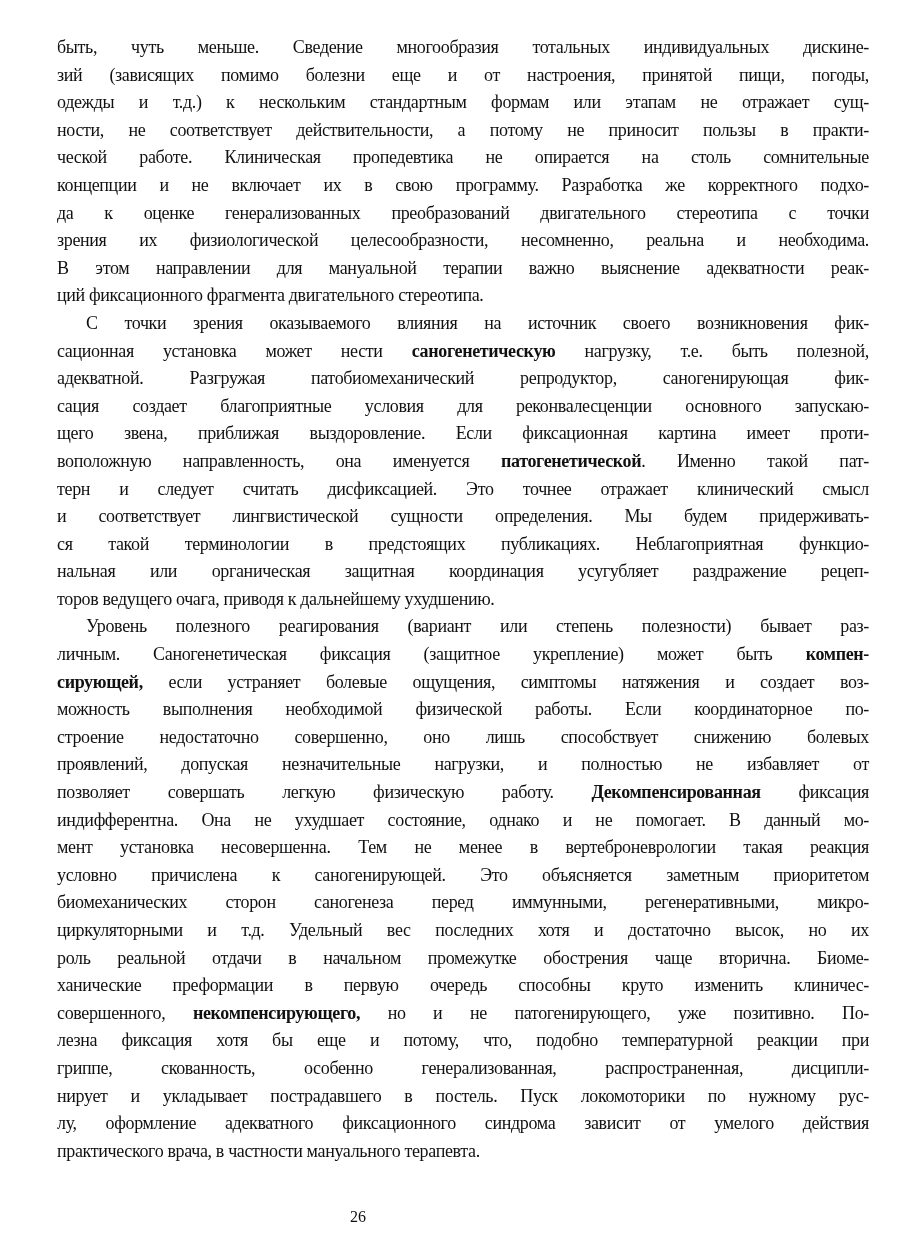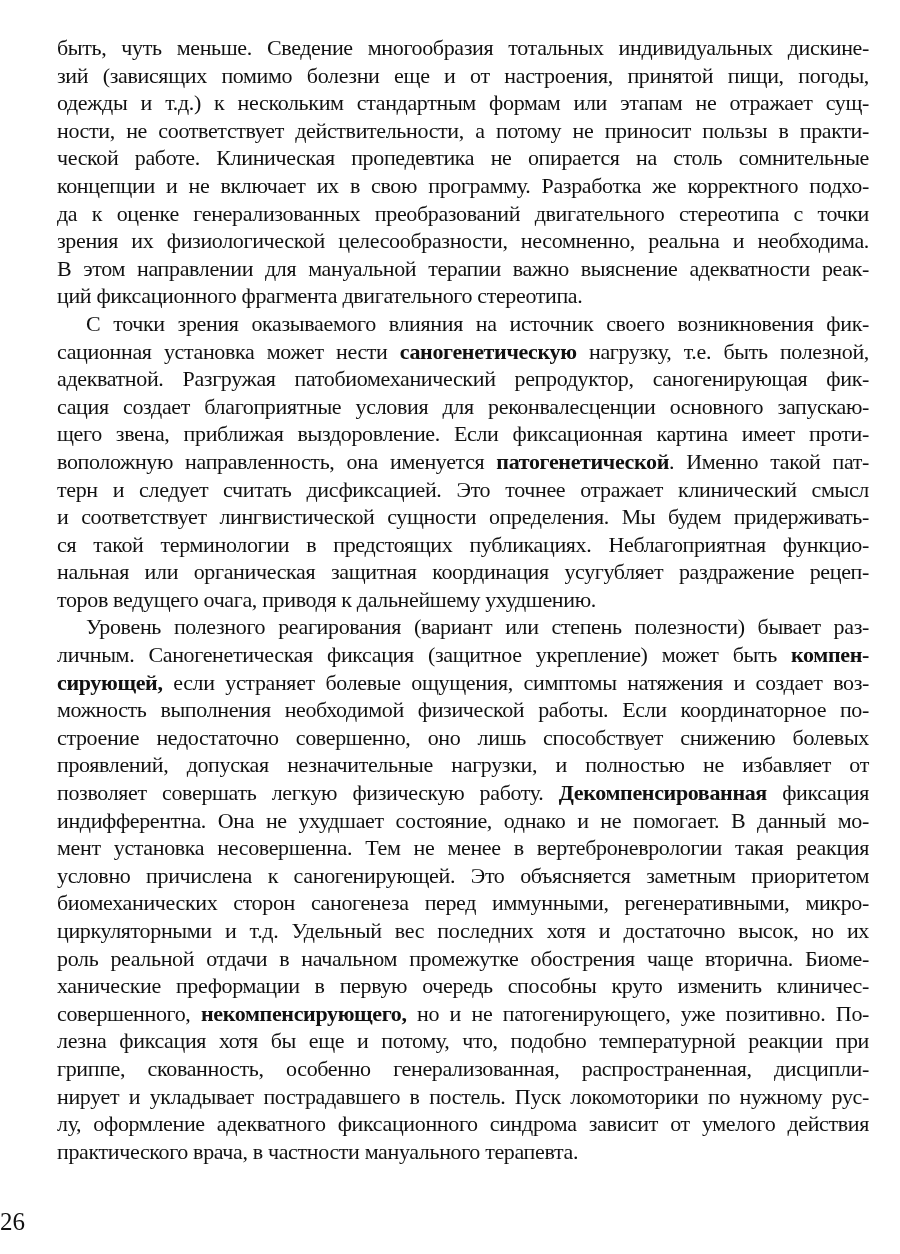--- a/index.html
+++ b/index.html
@@ -2,41 +2,41 @@
 <html><head>
 <meta charset="utf-8">
 <style>
   html, body { margin: 0; padding: 0; background: #ffffff; }
   body { width: 900px; height: 1254px; position: relative; overflow: hidden; }
   .page {
     position: absolute;
     left: 57px; top: 34px;
     width: 812px;
     font-family: "Liberation Serif", "DejaVu Serif", serif;
-    font-size: 22px;
+    font-size: 18px;
     line-height: 27.6px;
     color: #111;
     letter-spacing: -0.35px;
   }
   .line {
     display: block;
     white-space: nowrap;
     text-align: justify;
     text-align-last: justify;
     height: 27.6px;
   }
   .line.last { text-align-last: left; }
   .line.indent { padding-left: 29px; }
   b { font-weight: bold; }
   .pagenum {
     position: absolute;
     left: 0; width: 716px; top: 1208px;
-    text-align: left;
+    text-align: center;
     font-family: "Liberation Serif", "DejaVu Serif", serif;
-    font-size: 25px;
+    font-size: 16px;
     color: #111;
   }
 </style>
 </head>
 <body>
 
 <div class="page" id="page-body">
     <div>
       <span class="line"><span>быть, чуть меньше. Сведение многообразия тотальных индивидуальных дискине-</span></span>
       <span class="line"><span>зий (зависящих помимо болезни еще и от настроения, принятой пищи, погоды,</span></span>

